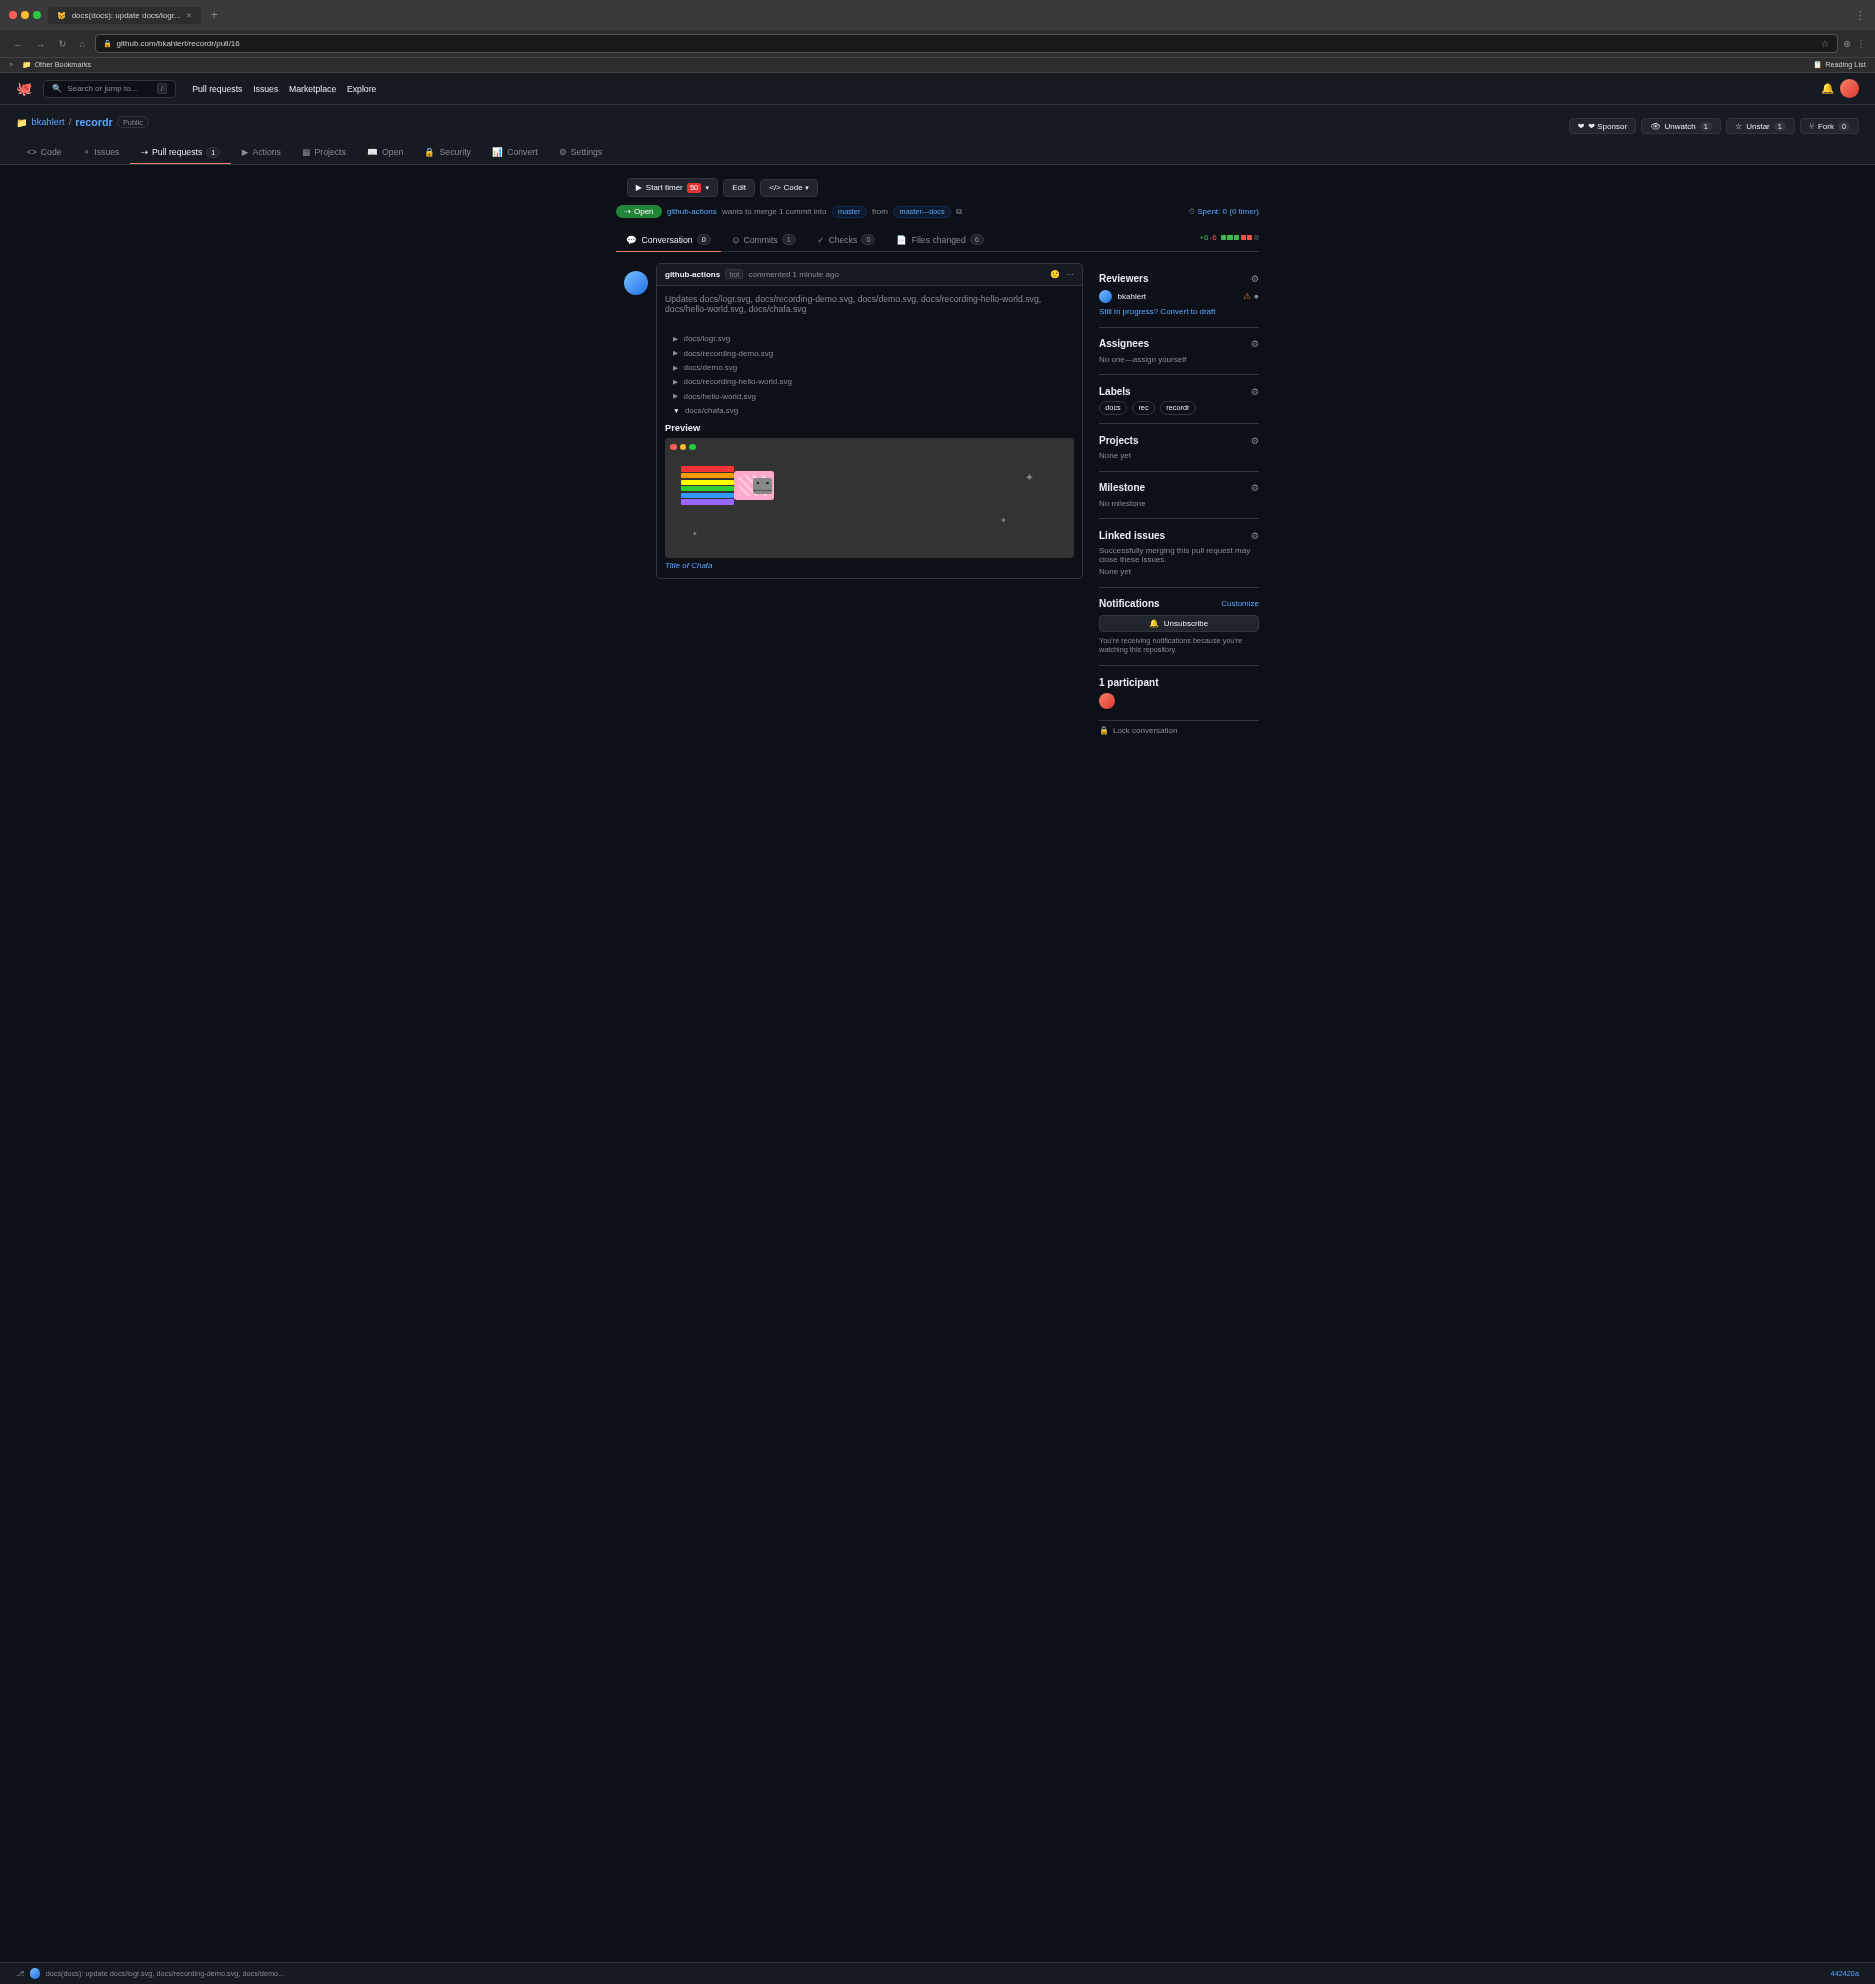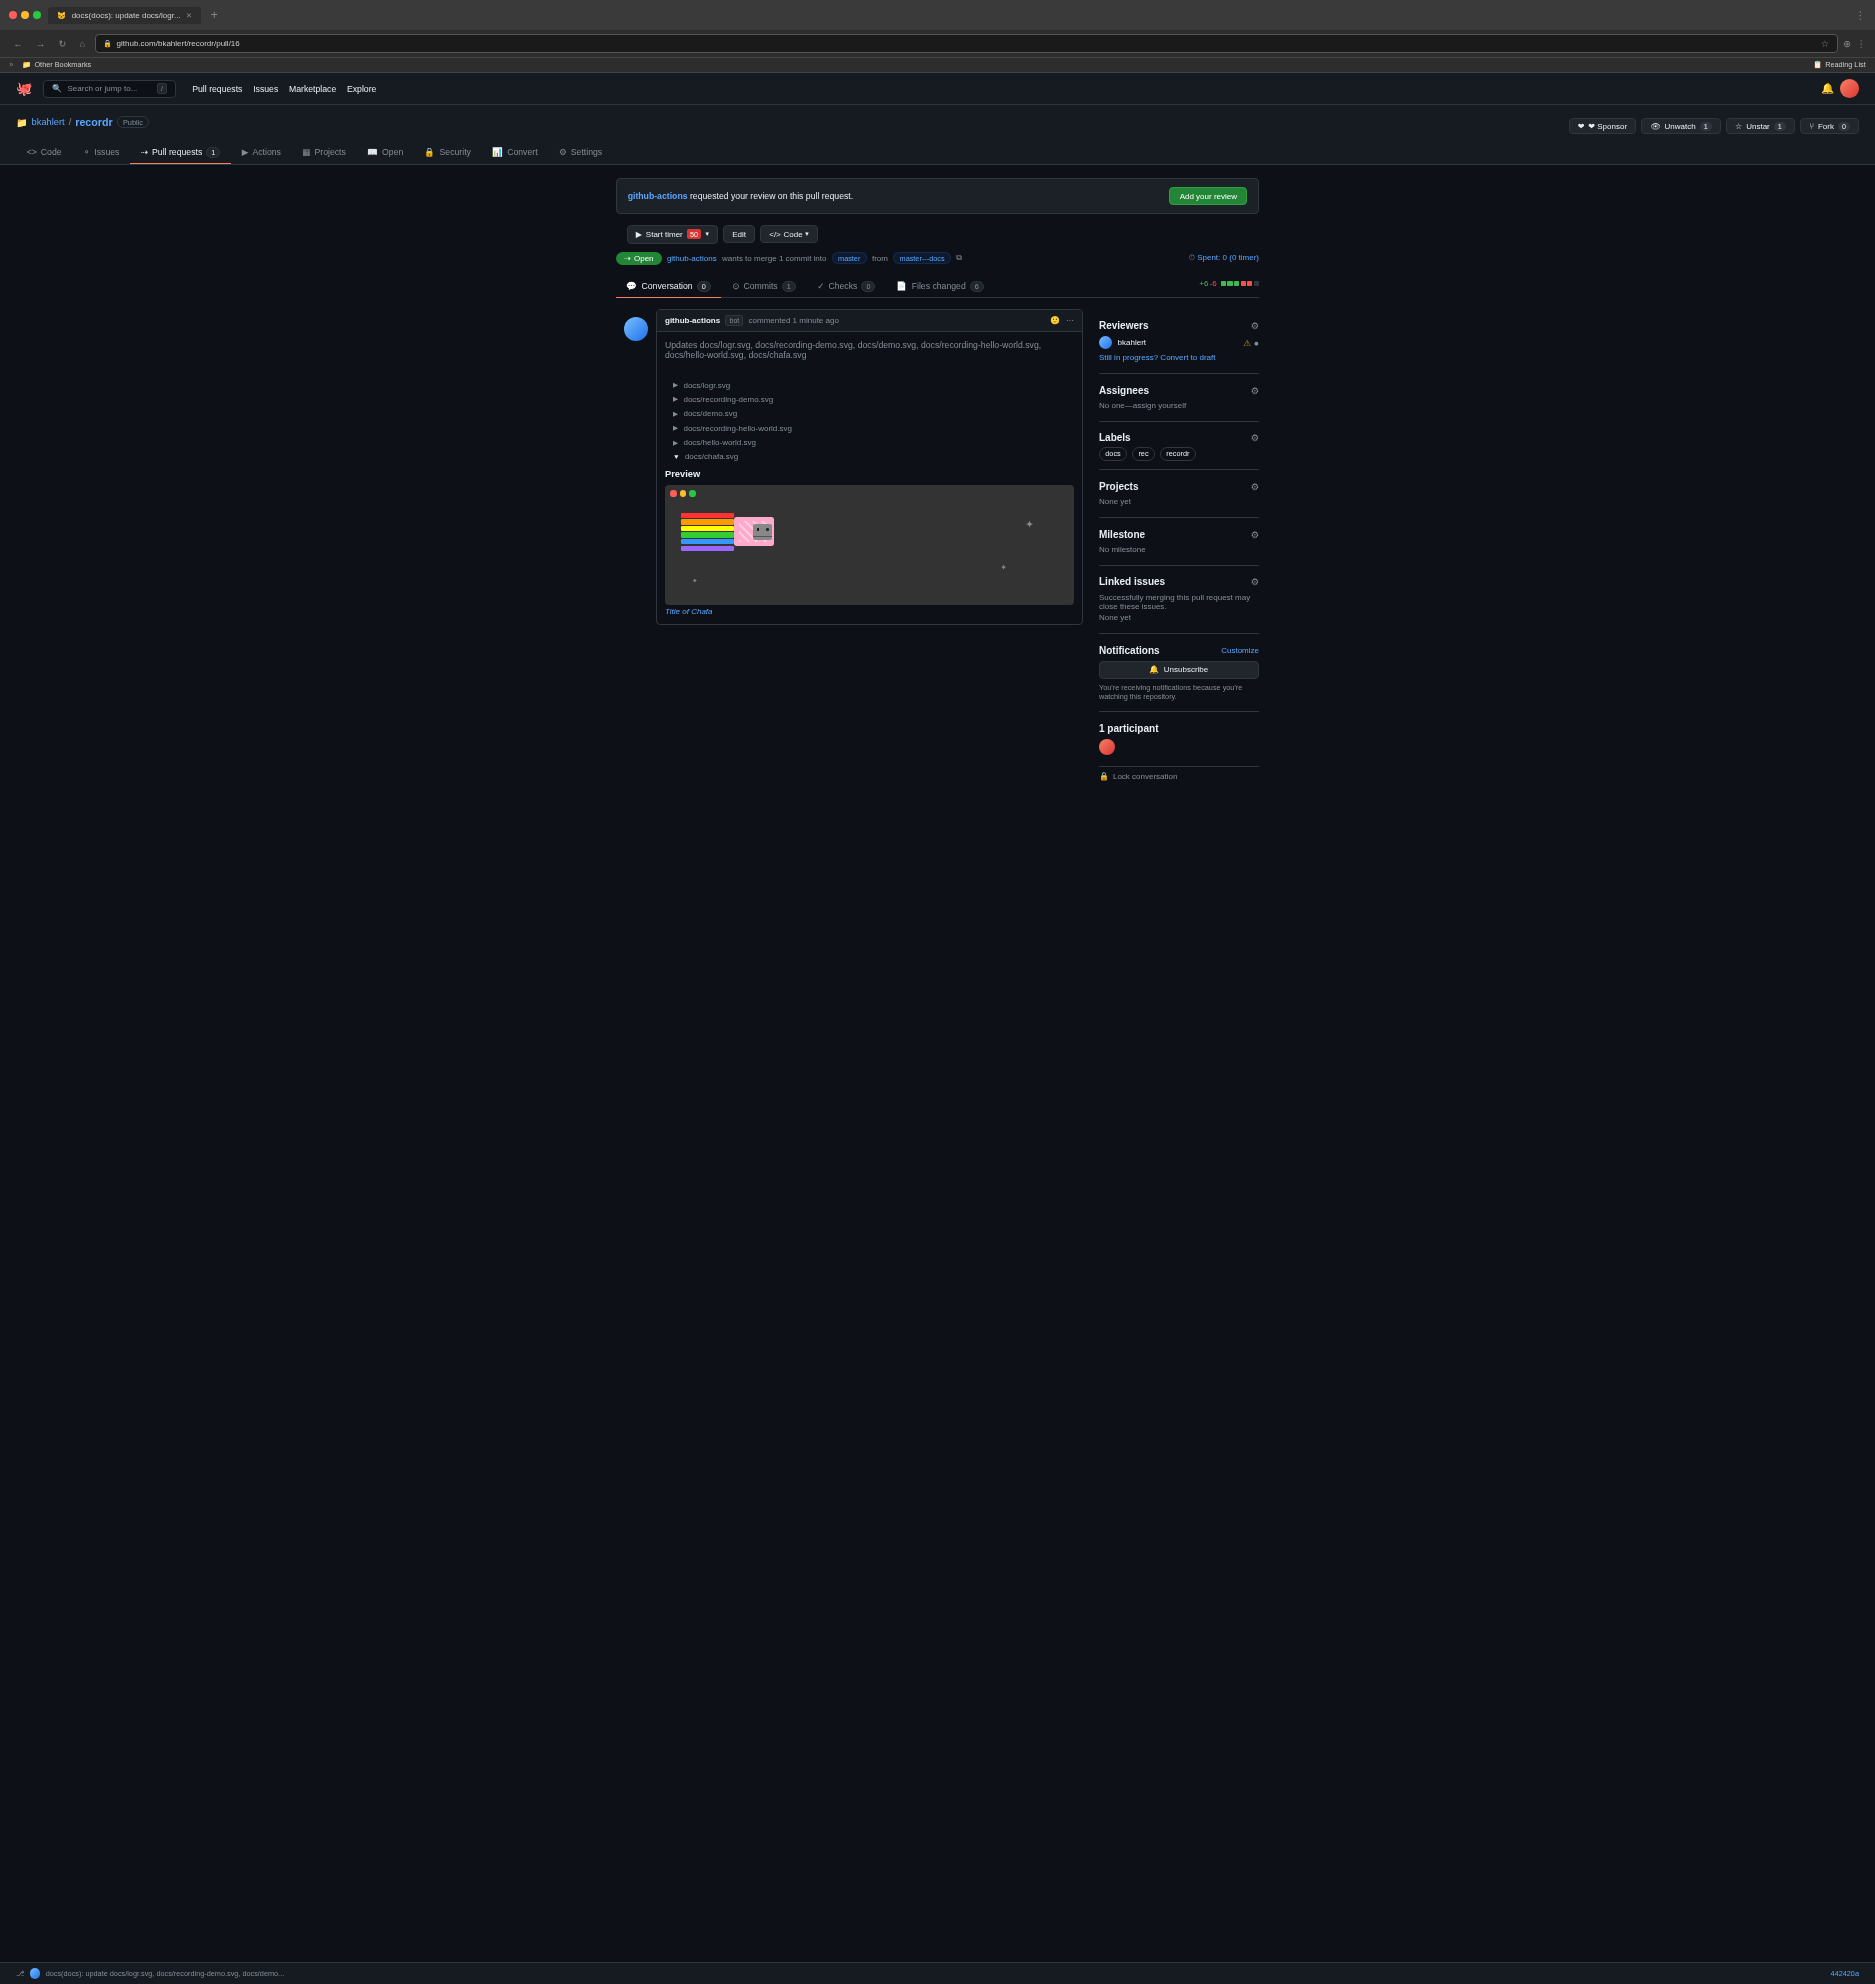--- a/index.html
+++ b/index.html
@@ -794,27 +794,20 @@
       </div>
       <div class="repo-tab">
         <span>⚙</span>
         <span>Settings</span>
       </div>
     </div>
   </div>
 
   <div class="main-content">
 
-    <div class="review-banner">
-      <span>
-        <strong>github-actions</strong>
-        <span> requested your review on this pull request.</span>
-      </span>
-      <button class="review-btn">Add your review</button>
-    </div>
 
     <div class="pr-title-row">
       <div class="pr-title-actions">
         <button class="timer-btn">
           <span>▶</span>
           <span>Start timer</span>
           <span class="timer-badge">50</span>
           <span style="font-size:6.7px;">▾</span>
         </button>
         <button class="edit-btn">Edit</button>

